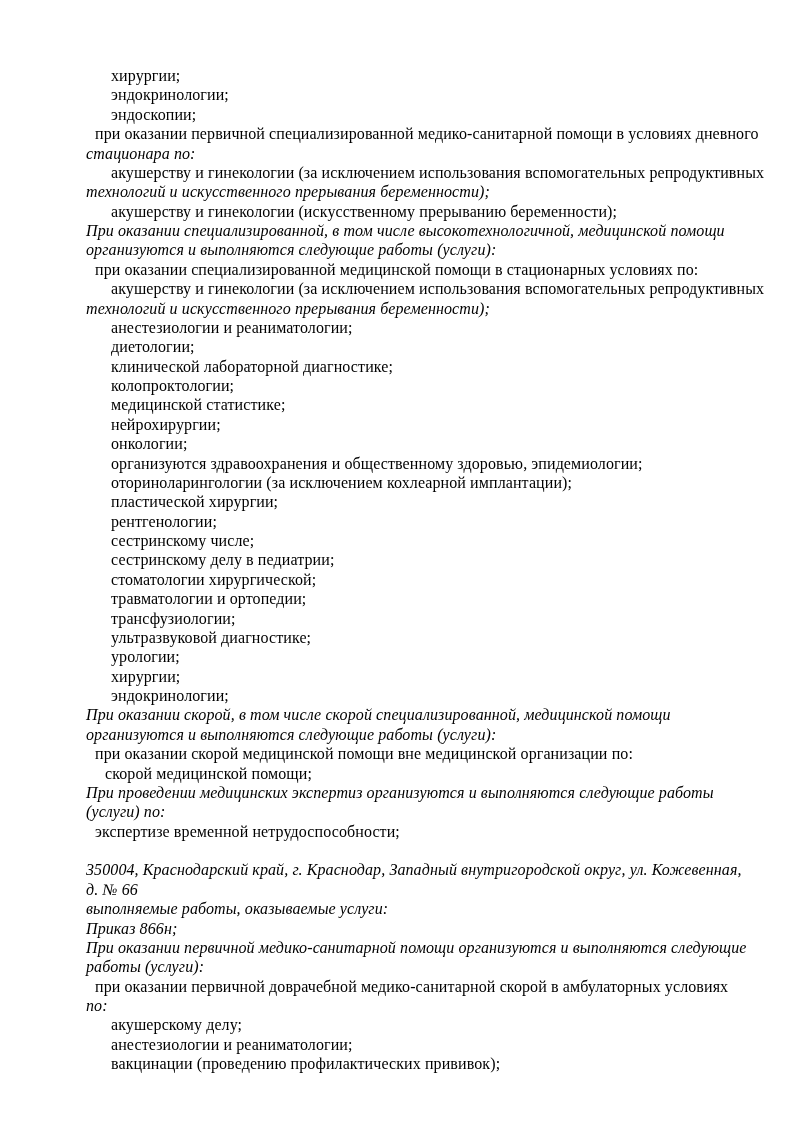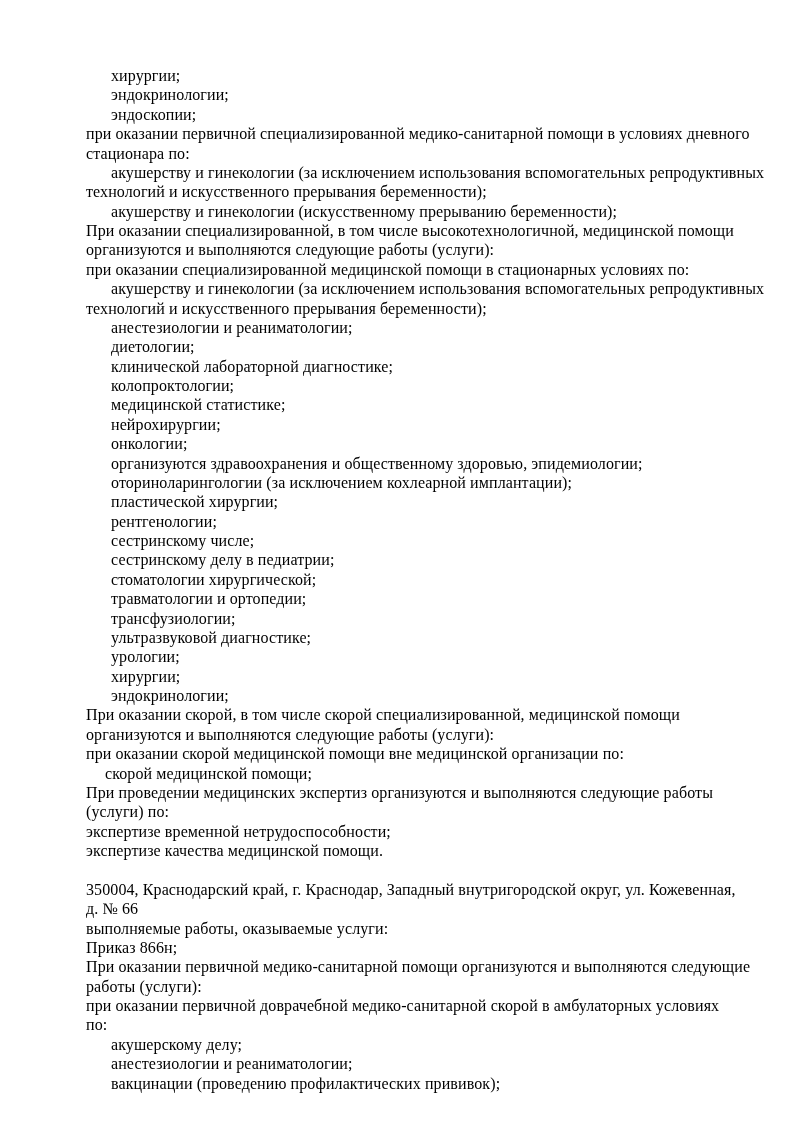--- a/index.html
+++ b/index.html
@@ -21,22 +21,22 @@
     padding: 66px 28px 0 86px;
     font-family: "Liberation Serif", "DejaVu Serif", serif;
     font-size: 16px;
   }
   .line {
     line-height: 19.38px;
     height: 19.38px;
     white-space: pre;
     letter-spacing: 0.1px;
   }
-  .indent-para    { margin-left: 0; }
-  .indent-sub     { }
+  .indent-para    { margin-left: 0; font-style: italic; }
+  .indent-sub     { margin-left: 9px; }
   .indent-item    { margin-left: 25px; }
   .indent-subitem { margin-left: 19px; }
   .indent-blank   { margin-left: 0; }
 </style>
 </head>
 <body>
 
 <div class="page">
   <div>
       <div class="line indent-item">хирургии;</div>
@@ -72,21 +72,20 @@
       <div class="line indent-item">урологии;</div>
       <div class="line indent-item">хирургии;</div>
       <div class="line indent-item">эндокринологии;</div>
       <div class="line indent-para">При оказании скорой, в том числе скорой специализированной, медицинской помощи</div>
       <div class="line indent-para">организуются и выполняются следующие работы (услуги):</div>
       <div class="line indent-sub">при оказании скорой медицинской помощи вне медицинской организации по:</div>
       <div class="line indent-subitem">скорой медицинской помощи;</div>
       <div class="line indent-para">При проведении медицинских экспертиз организуются и выполняются следующие работы</div>
       <div class="line indent-para">(услуги) по:</div>
       <div class="line indent-sub">экспертизе временной нетрудоспособности;</div>
-      <div class="line indent-sub">экспертизе качества медицинской помощи.</div>
       <div class="line indent-blank"></div>
       <div class="line indent-para">350004, Краснодарский край, г. Краснодар, Западный внутригородской округ, ул. Кожевенная,</div>
       <div class="line indent-para">д. № 66</div>
       <div class="line indent-para">выполняемые работы, оказываемые услуги:</div>
       <div class="line indent-para">Приказ 866н;</div>
       <div class="line indent-para">При оказании первичной медико-санитарной помощи организуются и выполняются следующие</div>
       <div class="line indent-para">работы (услуги):</div>
       <div class="line indent-sub">при оказании первичной доврачебной медико-санитарной скорой в амбулаторных условиях</div>
       <div class="line indent-para">по:</div>
       <div class="line indent-item">акушерскому делу;</div>

